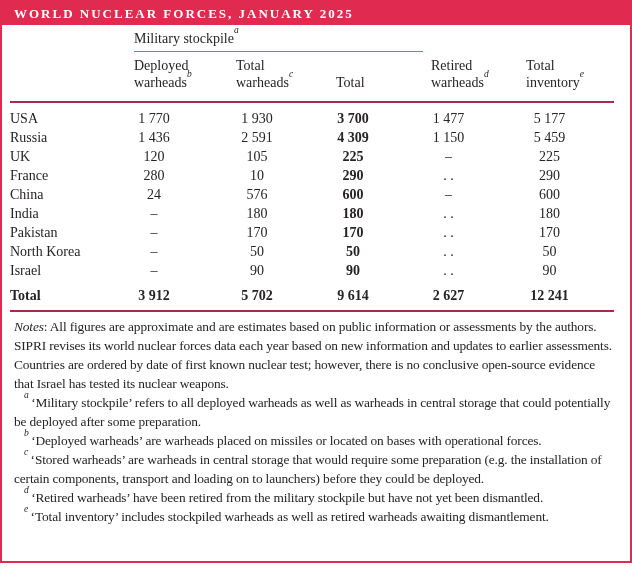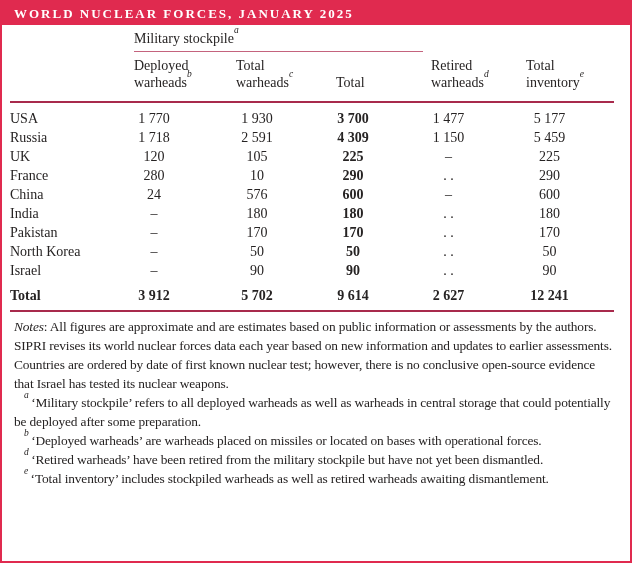--- a/index.html
+++ b/index.html
@@ -118,21 +118,21 @@
           <tr>
             <td>USA</td>
             <td class="num p2">1 770</td>
             <td class="num p3">1 930</td>
             <td class="num p4">3 700</td>
             <td class="num p5">1 477</td>
             <td class="num p6">5 177</td>
           </tr>
           <tr>
             <td>Russia</td>
-            <td class="num p2">1 718</td>
+            <td class="num p2">1 436</td>
             <td class="num p3">2 591</td>
             <td class="num p4">4 309</td>
             <td class="num p5">1 150</td>
             <td class="num p6">5 459</td>
           </tr>
           <tr>
             <td>UK</td>
             <td class="num p2">120</td>
             <td class="num p3">105</td>
             <td class="num p4">225</td>
@@ -198,18 +198,19 @@
             <td class="num p6">12 241</td>
           </tr>
         </tfoot>
     </table>
 
     <div class="notes">
       <p><i>Notes</i><span>: All figures are approximate and are estimates based on public information or assessments by the authors. SIPRI revises its world nuclear forces data each year based on new information and updates to earlier assessments. Countries are ordered by date of first known nuclear test; however, there is no conclusive open-source evidence that Israel has tested its nuclear weapons.</span></p>
       <div>
           <p class="fn"><sup>a</sup> ‘Military stockpile’ refers to all deployed warheads as well as warheads in central storage that could potentially be deployed after some preparation.</p>
           <p class="fn"><sup>b</sup> ‘Deployed warheads’ are warheads placed on missiles or located on bases with operational forces.</p>
+          <p class="fn"><sup>c</sup> ‘Stored warheads’ are warheads in central storage that would require some preparation (e.g. the installation of certain components, transport and loading on to launchers) before they could be deployed.</p>
           <p class="fn"><sup>d</sup> ‘Retired warheads’ have been retired from the military stockpile but have not yet been dismantled.</p>
           <p class="fn"><sup>e</sup> ‘Total inventory’ includes stockpiled warheads as well as retired warheads awaiting dismantlement.</p>
         </div>
     </div>
   </div>
 </div>
 
 </body></html>

